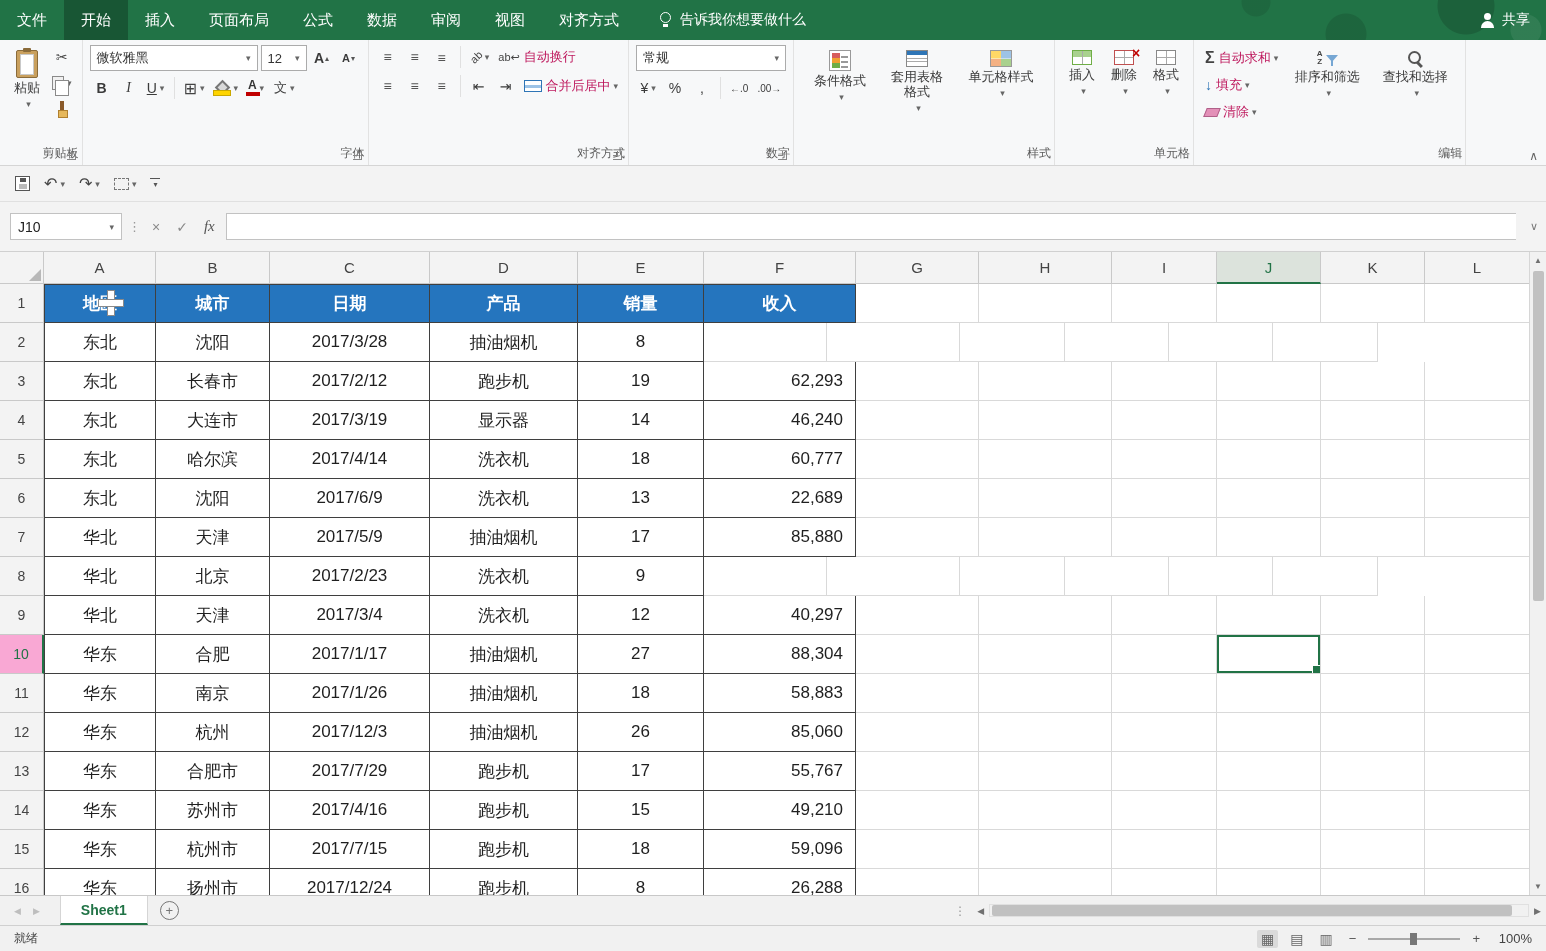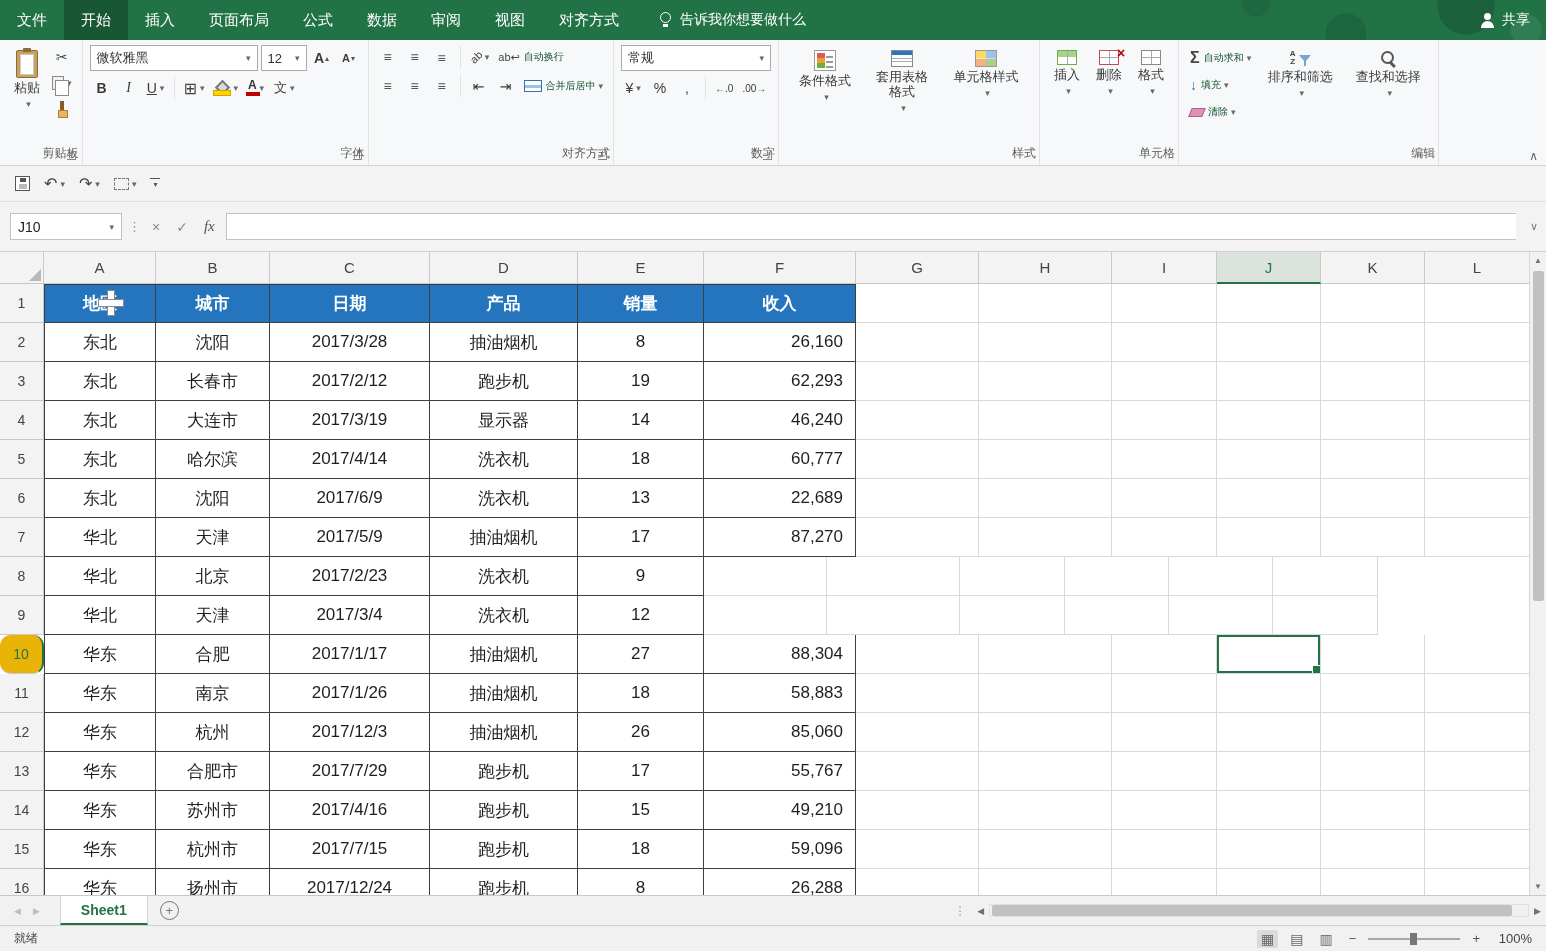--- a/index.html
+++ b/index.html
@@ -39,21 +39,21 @@
   .rg-label { position:relative; text-align:right; font-size:12px; color:#5c5c5c; height:21px; line-height:18px; }
   .launcher { position:absolute; right:3px; bottom:5px; width:9px; height:9px; border-right:1.4px solid #868686; border-bottom:1.4px solid #868686; cursor:pointer; }
   .launcher::before { content:""; position:absolute; right:3px; bottom:3px; width:4px; height:4px; border-right:1.2px solid #868686; border-bottom:1.2px solid #868686; }
   .collapse-ribbon { position:absolute; right:8px; bottom:2px; font-size:12px; color:#666; }
 
   .bigbtn { display:flex; flex-direction:column; align-items:center; justify-content:flex-start; gap:3px; padding:5px 7px; font-size:13px; color:#3b3b3b; }
   .bb-label { text-align:center; line-height:1.15; }
   .mini { display:flex; align-items:center; justify-content:center; min-width:24px; height:24px; padding:0 3px; font-size:14px; color:#3b3b3b; border-radius:2px; }
   .vsep { width:1px; height:22px; background:#E0E0E0; margin:0 3px; }
   .minicol { display:flex; flex-direction:column; gap:2px; }
-  .lbl { font-size:10px; color:#14532d; margin-left:4px; }
+  .lbl { font-size:13px; color:#be185d; margin-left:4px; }
 
   .combo { background:#fff; border:1px solid #ABABAB; height:24px; display:flex; align-items:center; padding:12px 6px; font-size:13px; color:#333; justify-content:space-between; }
   .fontname { width:168px; }
   .fontsize { width:46px; }
   .numfmt  { width:150px; }
 
   .b { font-weight:bold; }
   .i { font-style:italic; font-family:"Liberation Serif",serif; }
   .u span:first-child { text-decoration:underline; }
   .ga { font-weight:bold; font-size:14px; }
@@ -140,21 +140,21 @@
   .grid-wrap { display:flex; height:643px; }
   .grid-main { width:1529px; overflow:hidden; }
   .col-headers { height:32px; display:flex; }
   .corner { width:44px; height:32px; background:#F3F3F3; border-right:1px solid #C9C9C9; border-bottom:1px solid #C9C9C9; position:relative; flex:none; cursor:pointer; }
   .corner::after { content:""; position:absolute; right:2px; bottom:2px; width:0; height:0; border-bottom:12px solid #B8B8B8; border-left:12px solid transparent; }
   .colhead { height:32px; display:flex; align-items:center; justify-content:center; font-size:15px; color:#444; background:#F3F3F3; border-right:1px solid #C9C9C9; border-bottom:1px solid #C9C9C9; flex:none; cursor:pointer; }
   .colhead.sel { background:#DCE3DC; color:var(--green,#217346); border-bottom:2px solid var(--green,#217346); }
   #grid-body { height:611px; overflow:hidden; }
   .grow { display:flex; height:39px; flex:none; }
   .rowhead { width:44px; flex:none; display:flex; align-items:center; justify-content:center; font-size:14px; color:#444; background:#F3F3F3; border-right:1px solid #C9C9C9; border-bottom:1px solid #C9C9C9; cursor:pointer; }
-  .rowhead.sel { background:#eab308; color:var(--green,#217346); border-right:2px solid var(--green,#217346);border-radius:11px; }
+  .rowhead.sel { background:#f9a8d4; color:var(--green,#217346); border-right:2px solid var(--green,#217346); }
   .cell { background:#fff; border-right:1px solid #D9D9D9; border-bottom:1px solid #D9D9D9; font-size:17px; color:#1f1f1f; display:flex; align-items:center; justify-content:center; flex:none; overflow:hidden; cursor:cell; }
   .tcell { border-right-color:#3f3f3f; border-bottom-color:#3f3f3f; }
   .thead { background:var(--hblue,#2575BE); color:#fff; font-weight:bold; border-right:1px solid #3f3f3f; border-bottom:1px solid #3f3f3f; border-top:1px solid #3f3f3f; }
   .bl { border-left:1px solid #3f3f3f; }
   .rnum { justify-content:flex-end; padding-right:12px; }
   .active-cell { box-shadow:inset 0 0 0 2px var(--green,#217346); position:relative; }
   .active-cell::after { content:""; position:absolute; right:-1px; bottom:-1px; width:7px; height:7px; background:var(--green,#217346); border:1px solid #fff; z-index:3; }
 
   .vscroll { width:17px; height:643px; background:#F1F1F1; border-left:1px solid #D6D6D6; display:flex; flex-direction:column; align-items:center; }
   .varrow { font-size:8px; color:#707070; height:17px; display:flex; align-items:center; }
@@ -516,21 +516,20 @@
           <div class="cell" style="width: 104px;"></div>
           <div class="cell" style="width: 105px;"></div>
         </div>
         <div class="grow">
           <div class="rowhead">2</div>
           <div class="cell tcell bl" style="width: 112px;">东北</div>
           <div class="cell tcell" style="width: 114px;">沈阳</div>
           <div class="cell tcell" style="width: 160px;">2017/3/28</div>
           <div class="cell tcell" style="width: 148px;">抽油烟机</div>
           <div class="cell tcell" style="width: 126px;">8</div>
-          <div class="cell tcell rnum" style="width: 152px;">26,160</div>
           <div class="cell" style="width: 123px;"></div>
           <div class="cell" style="width: 133px;"></div>
           <div class="cell" style="width: 105px;"></div>
           <div class="cell" style="width: 104px;"></div>
           <div class="cell" style="width: 104px;"></div>
           <div class="cell" style="width: 105px;"></div>
         </div>
         <div class="grow">
           <div class="rowhead">3</div>
           <div class="cell tcell bl" style="width: 112px;">东北</div>
@@ -591,21 +590,21 @@
           <div class="cell" style="width: 104px;"></div>
           <div class="cell" style="width: 105px;"></div>
         </div>
         <div class="grow">
           <div class="rowhead">7</div>
           <div class="cell tcell bl" style="width: 112px;">华北</div>
           <div class="cell tcell" style="width: 114px;">天津</div>
           <div class="cell tcell" style="width: 160px;">2017/5/9</div>
           <div class="cell tcell" style="width: 148px;">抽油烟机</div>
           <div class="cell tcell" style="width: 126px;">17</div>
-          <div class="cell tcell rnum" style="width: 152px;">87,270</div>
+          <div class="cell tcell rnum" style="width: 152px;">85,880</div>
           <div class="cell" style="width: 123px;"></div>
           <div class="cell" style="width: 133px;"></div>
           <div class="cell" style="width: 105px;"></div>
           <div class="cell" style="width: 104px;"></div>
           <div class="cell" style="width: 104px;"></div>
           <div class="cell" style="width: 105px;"></div>
         </div>
         <div class="grow">
           <div class="rowhead">8</div>
           <div class="cell tcell bl" style="width: 112px;">华北</div>
@@ -620,20 +619,21 @@
           <div class="cell" style="width: 104px;"></div>
           <div class="cell" style="width: 105px;"></div>
         </div>
         <div class="grow">
           <div class="rowhead">9</div>
           <div class="cell tcell bl" style="width: 112px;">华北</div>
           <div class="cell tcell" style="width: 114px;">天津</div>
           <div class="cell tcell" style="width: 160px;">2017/3/4</div>
           <div class="cell tcell" style="width: 148px;">洗衣机</div>
           <div class="cell tcell" style="width: 126px;">12</div>
+          <div class="cell tcell rnum" style="width: 152px;">40,297</div>
           <div class="cell" style="width: 123px;"></div>
           <div class="cell" style="width: 133px;"></div>
           <div class="cell" style="width: 105px;"></div>
           <div class="cell" style="width: 104px;"></div>
           <div class="cell" style="width: 104px;"></div>
           <div class="cell" style="width: 105px;"></div>
         </div>
         <div class="grow">
           <div class="rowhead sel">10</div>
           <div class="cell tcell bl" style="width: 112px;">华东</div>

